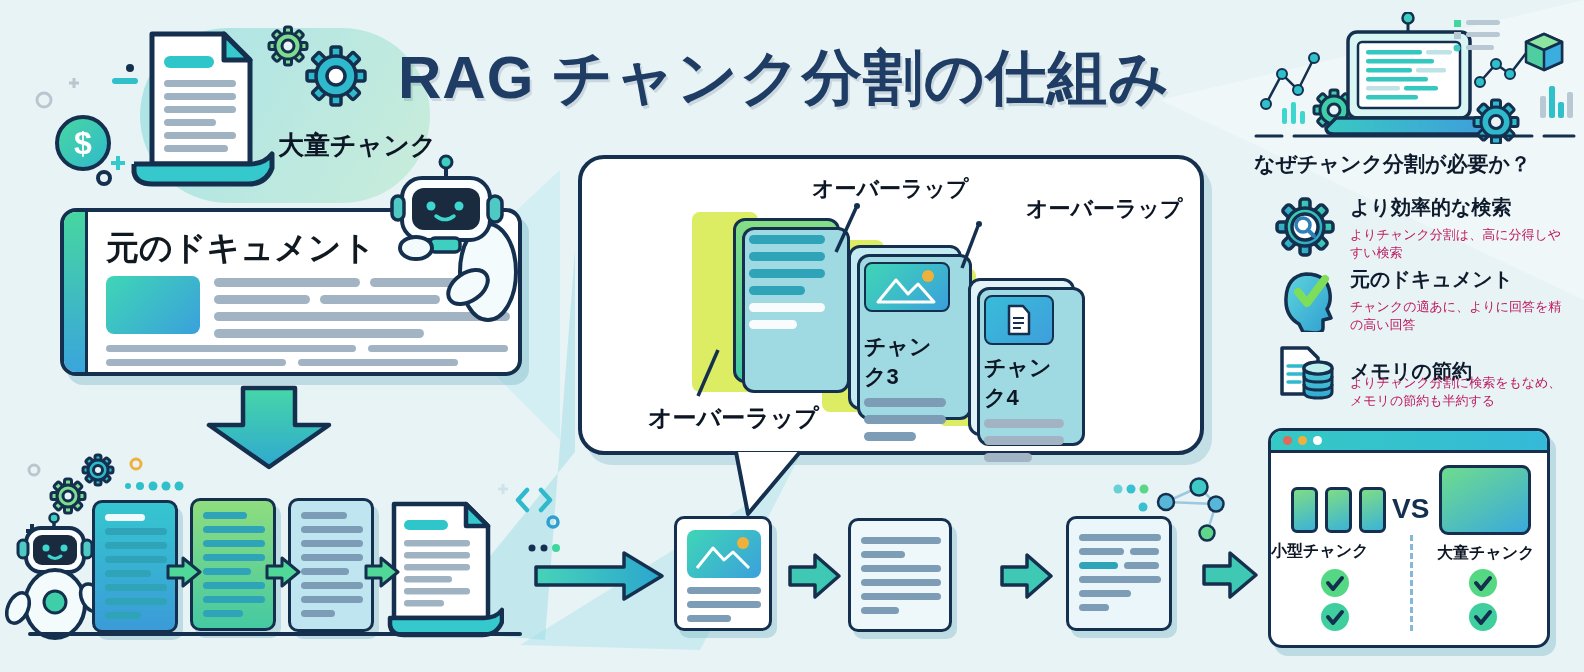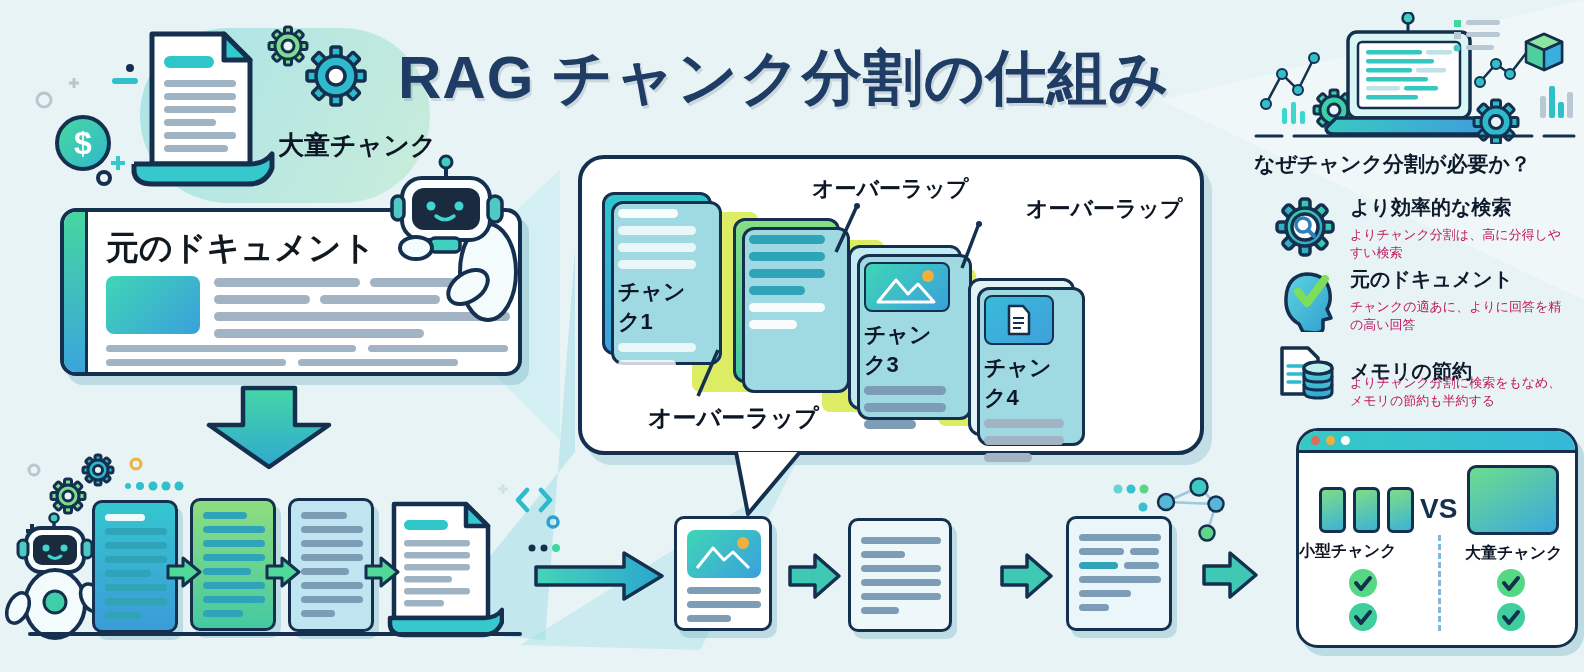--- a/index.html
+++ b/index.html
@@ -49,22 +49,22 @@
   .stacked::before { content:""; position:absolute; z-index:-1; inset:-3.5px;
                transform:translate(9px,9px); border:3.5px solid #14304e;
                border-radius:10px; background:#8fd8e2; }
 
   
   .why-heading { font-size:21px; font-weight:900; color:#0e1b2c; white-space:nowrap; }
   .benefit-title { font-size:20px; font-weight:900; color:#0e1b2c; line-height:1.1; }
   .benefit-desc { font-size:13px; color:#be185d; line-height:1.35; margin-top:4px; }
 
   .browser { position:absolute; left:1268px; top:428px; width:282px; height:220px;
-             background:#fff; border:3.5px solid #14304e; border-radius:22px;
-             box-shadow:6px 8px 0 rgba(110,175,190,.35); overflow:hidden;margin-left:28px; }
+             background:#fff; border:3.5px solid #14304e; border-radius:14px;
+             box-shadow:6px 8px 0 rgba(110,175,190,.35); overflow:hidden; }
   .browser-bar { height:22px; background:linear-gradient(90deg,#35c9c4,#35b9d8);
                  border-bottom:3px solid #14304e; display:flex; align-items:center; gap:6px; padding-left:12px; }
   .dot { width:9px; height:9px; border-radius:50%; }
   .mini-chunk { width:27px; height:46px; border:3px solid #14304e; border-radius:6px;
                 background:linear-gradient(160deg,#7edc86,#3cb3d6); }
   .cmp-label { font-size:16px; font-weight:900; color:#0d1624; white-space:nowrap; }
   .vs { font-size:28px; font-weight:900; color:#14304e; }
 
   .ground { position:absolute; height:3.5px; background:#16314f; border-radius:2px; }
 
@@ -203,47 +203,38 @@
   <div class="bubble"></div>
   <svg class="abs" style="left:690px;top:450px" width="130" height="70">
     <polygon points="46,2 110,2 58,64" fill="#fff"></polygon>
     <path d="M46 2 L58 64 L110 2" fill="none" stroke="#14304e" stroke-width="4" stroke-linejoin="round"></path>
   </svg>
 
   <div class="overlap" style="left:692px;top:212px;width:66px;height:180px"></div>
   <div class="overlap" style="left:822px;top:240px;width:62px;height:172px"></div>
   <div class="overlap" style="left:938px;top:268px;width:38px;height:158px"></div>
 
-  <div class="chunk" style="left:602px;top:192px;width:110px;height:163px;background:linear-gradient(180deg,#2fc7cb,#3f9fdc);z-index:2">
-    <div class="ln white" style="width:60px"></div>
-    <div class="ln white" style="width:78px;opacity:.85"></div>
-    <div class="ln white" style="width:78px;opacity:.85"></div>
-    <div class="ln white" style="width:78px;opacity:.85"></div>
-    <div class="chunk-label">チャンク1</div>
-    <div class="ln white" style="width:78px;opacity:.85"></div>
-    <div class="ln white" style="width:58px;opacity:.85"></div>
-  </div>
 
   <div class="chunk" style="left:733px;top:218px;width:107px;height:165px;background:linear-gradient(180deg,#84de84,#43c9a4);z-index:2">
     <div class="ln teal" style="width:76px"></div>
     <div class="ln teal" style="width:76px"></div>
     <div class="ln teal" style="width:76px"></div>
     <div class="ln teal" style="width:56px"></div>
     <div class="ln white" style="width:76px"></div>
     <div class="ln white" style="width:48px"></div>
   </div>
 
   <div class="chunk" style="left:848px;top:245px;width:114px;height:165px;background:#c4eaf2;z-index:2">
     <div class="img-block" style="width:86px;height:50px;position:relative;border:2.5px solid #14304e">
       <svg width="81" height="45">
         <circle cx="62" cy="12" r="6" fill="#f0b03c"></circle>
         <path d="M12 38 L30 16 L42 30 L52 20 L68 38 Z" fill="none" stroke="#fff" stroke-width="3" stroke-linejoin="round"></path>
       </svg>
     </div>
-    <div class="chunk-label" style="margin-top:8px">チャンク3</div>
+    <div class="chunk-label" style="margin-top:20px">チャンク3</div>
     <div class="ln blue" style="width:82px"></div>
     <div class="ln blue" style="width:82px"></div>
     <div class="ln blue" style="width:52px"></div>
   </div>
 
   <div class="chunk" style="left:968px;top:278px;width:107px;height:158px;background:#e2f3f8;z-index:2">
     <div style="width:70px;height:50px;border-radius:8px;background:linear-gradient(135deg,#38bcd8,#3f9fdc);border:2.5px solid #14304e;display:flex;align-items:center;justify-content:center">
       <svg width="26" height="32">
         <path d="M3 2 h14 l6 7 v21 h-20 z" fill="#fff" stroke="#14304e" stroke-width="2.5" stroke-linejoin="round"></path>
         <path d="M7 14 h11 M7 19 h11 M7 24 h8" stroke="#14304e" stroke-width="2"></path>

